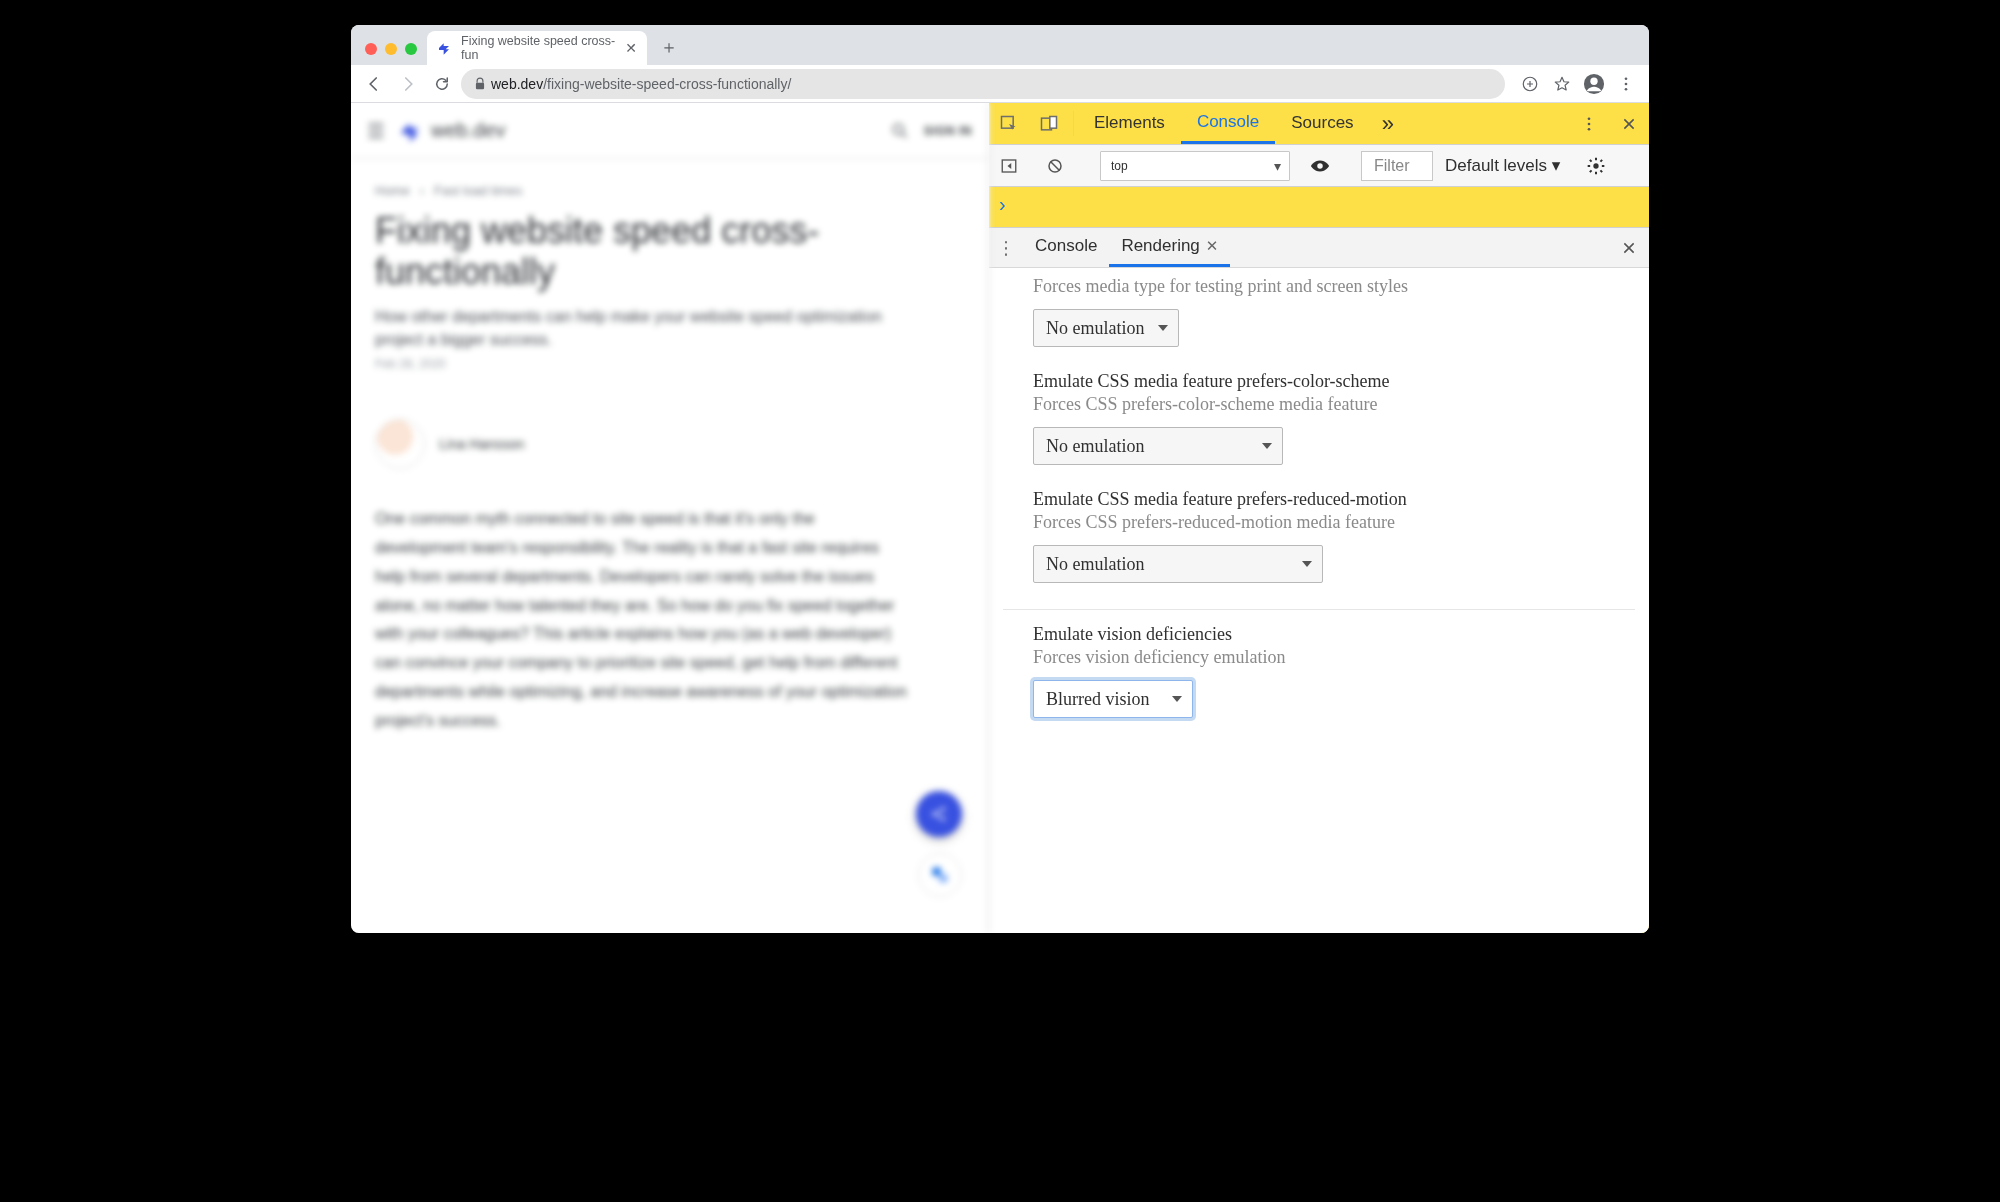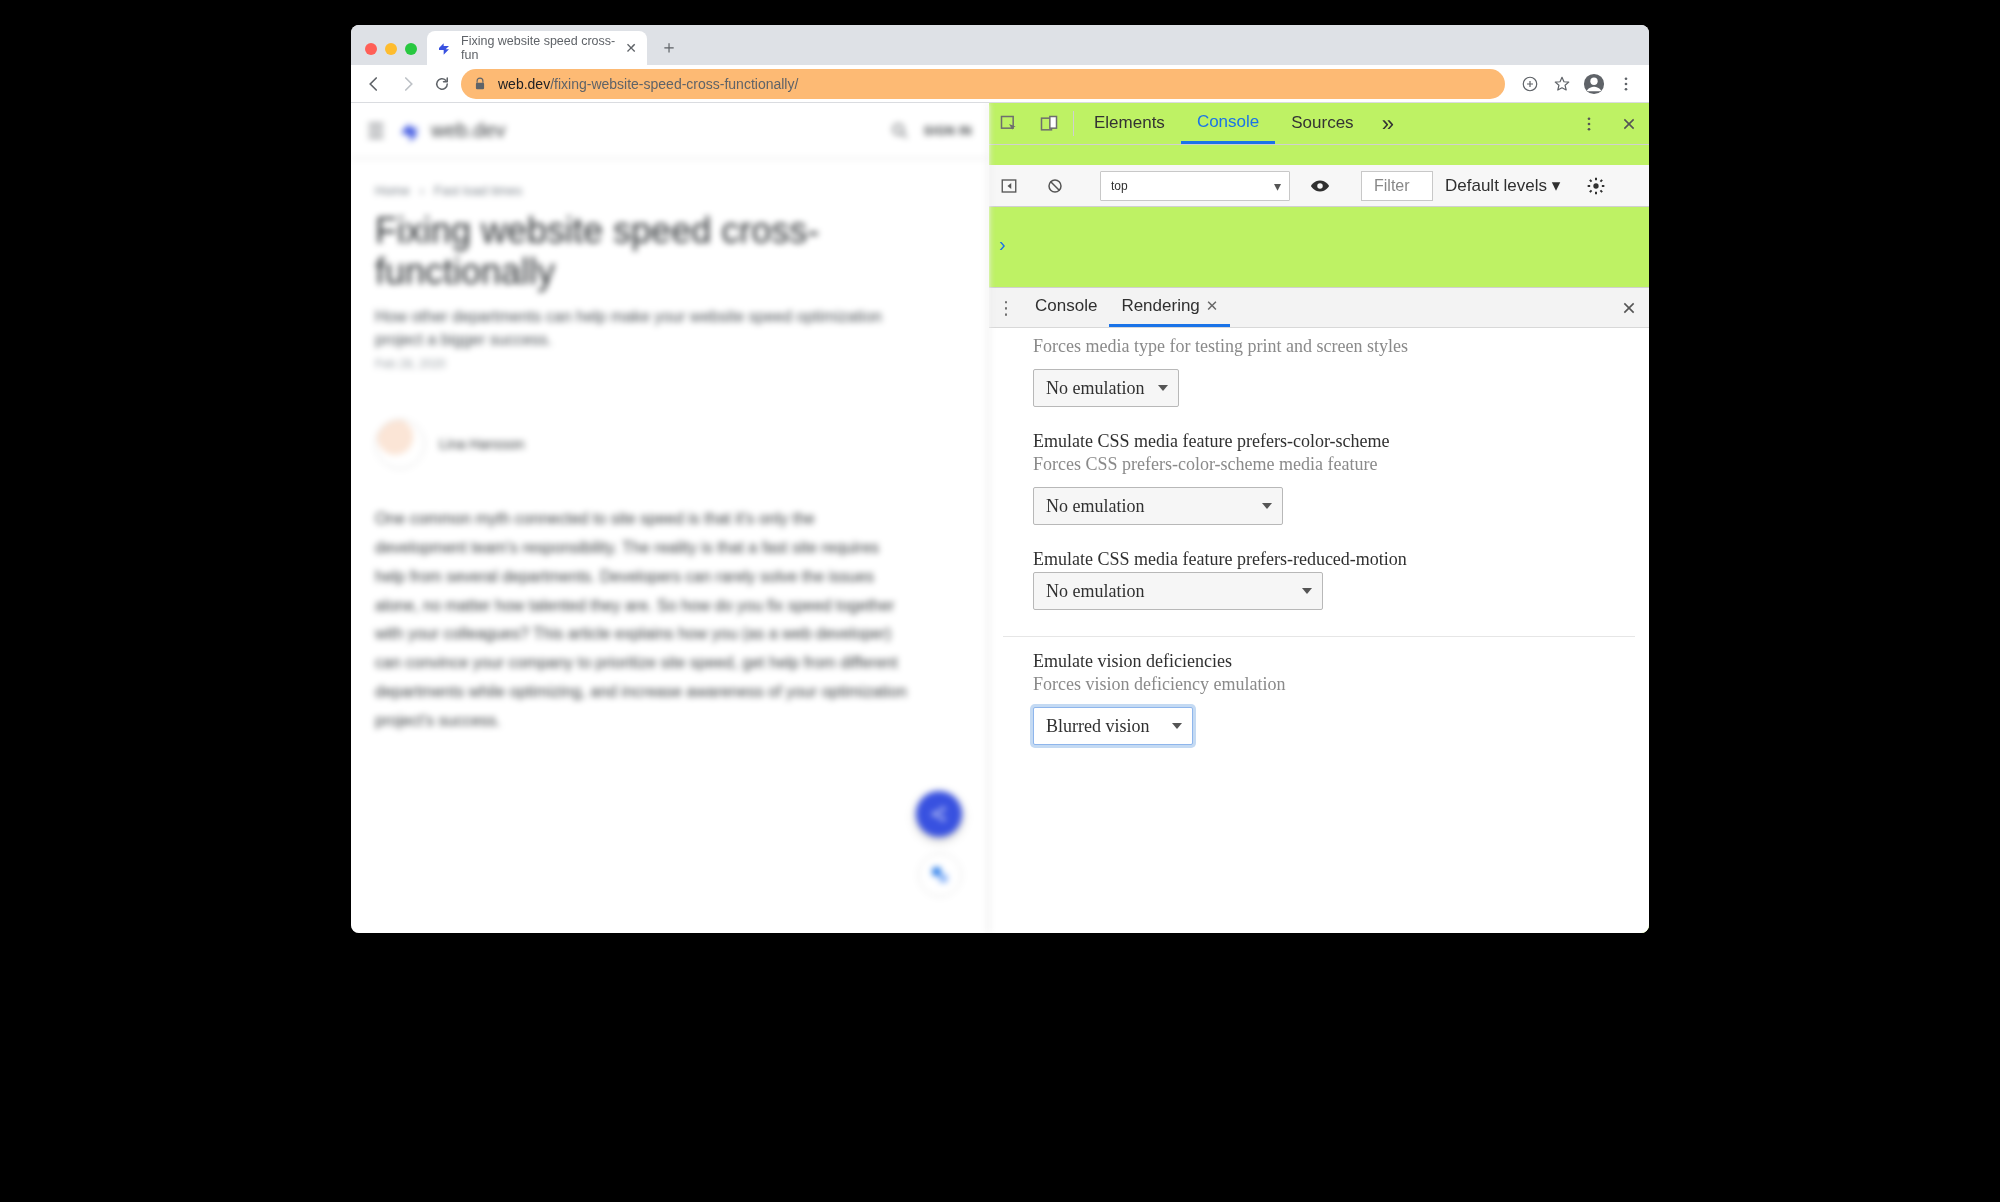--- a/index.html
+++ b/index.html
@@ -60,26 +60,26 @@
     display: flex;
     align-items: center;
     padding: 0 8px;
     gap: 4px;
   }
   .tbtn { width:30px; height:30px; display:flex; align-items:center; justify-content:center; color:#5f6368; cursor:pointer; border-radius:50%; }
   .tbtn.disabled { color:#bdc1c6; cursor:default; }
   .omnibox {
     flex: 1;
     height: 30px;
-    background: #fdba74;
+    background: #e5e5e5;
     border-radius: 15px;
     display: flex;
     align-items: center;
     padding: 0 12px;
-    gap: 11px;
+    gap: 4px;
     font-size: 14px;
     color: #202124;
   }
   .omnibox .lock { color:#5f6368; }
   .omnibox .domain { color:#202124; }
   .omnibox .path { color:#5f6368; }
   .toolbar-right { display:flex; align-items:center; gap:2px; margin-left:6px; }
   
   .content-row { flex:1; display:flex; overflow:hidden; }
   .page {
@@ -109,24 +109,23 @@
   .article .date { font-size:12px; color:#9aa0a6; margin-top:6px; }
   .author { display:flex; align-items:center; gap:14px; margin:48px 0 36px; }
   .avatar { width:50px; height:50px; border-radius:50%; background: radial-gradient(circle at 40% 35%, #fbe5d6 0 18px, #fff 0), #e8eaed; border: 1px solid #ddd;}
   .author-name { font-size:14px; color:#3c4043; }
   .body-text { font-size:16px; line-height:1.8; color:#3c4043; }
   .fab { position:absolute; right:26px; bottom:96px; width:46px; height:46px; border-radius:50%; background:#3851e0; color:#fff; display:flex; align-items:center; justify-content:center; filter:blur(0); box-shadow:0 3px 8px rgba(0,0,0,0.25);}
   .fab2 { position:absolute; right:26px; bottom:36px; width:44px; height:44px; border-radius:50%; background:#fff; border:1px solid #e0e0e0; display:flex; align-items:center; justify-content:center; color:#1a73e8;}
   
   .devtools {
     width: 660px;
-    background:#bef264;
+    background:#fde047;
     display:flex; flex-direction:column;
     font-family: ".SFNSDisplay", -apple-system, Helvetica, Arial, sans-serif;
-    gap: 20px;
   }
   .dt-tabs {
     height: 42px;
     border-bottom:1px solid #d0d0d0;
     display:flex; align-items:stretch;
     color:#5f6368;
   }
   .dt-iconbtn { width:40px; display:flex; align-items:center; justify-content:center; color:#6e6e6e; cursor:pointer; }
   .dt-sep { width:1px; background:#d0d0d0; margin:8px 4px; }
   .dt-tab { padding:0 16px; display:flex; align-items:center; font-size:17px; color:#333; cursor:pointer; border-bottom:2px solid transparent;}
@@ -430,20 +429,21 @@
           </div>
           <div class="section">
             <div class="sec-title">Emulate CSS media feature prefers-color-scheme</div>
             <div class="sec-desc">Forces CSS prefers-color-scheme media feature</div>
             <div class="sel" style="min-width:250px">
               <span>No emulation</span>
             </div>
           </div>
           <div class="section">
             <div class="sec-title">Emulate CSS media feature prefers-reduced-motion</div>
+            <div class="sec-desc">Forces CSS prefers-reduced-motion media feature</div>
             <div class="sel" style="min-width:290px">
               <span>No emulation</span>
             </div>
           </div>
           <div class="divider"></div>
           <div class="section">
             <div class="sec-title">Emulate vision deficiencies</div>
             <div class="sec-desc">Forces vision deficiency emulation</div>
             <div class="sel focused" style="min-width:160px">
               <span>Blurred vision</span>

